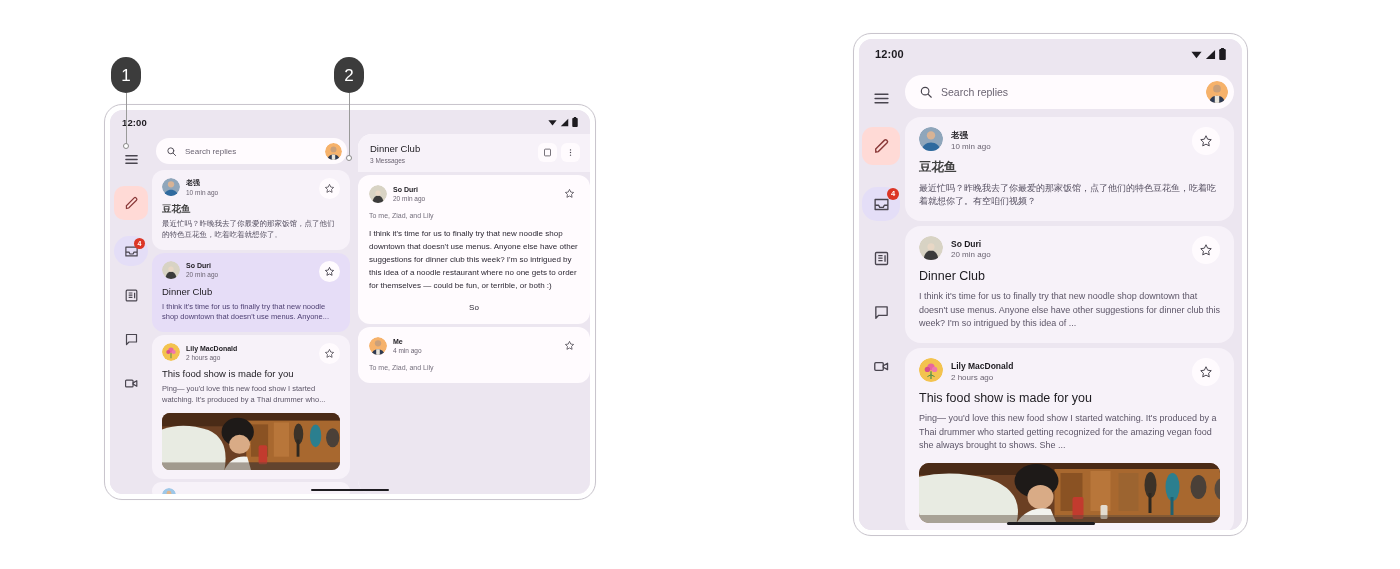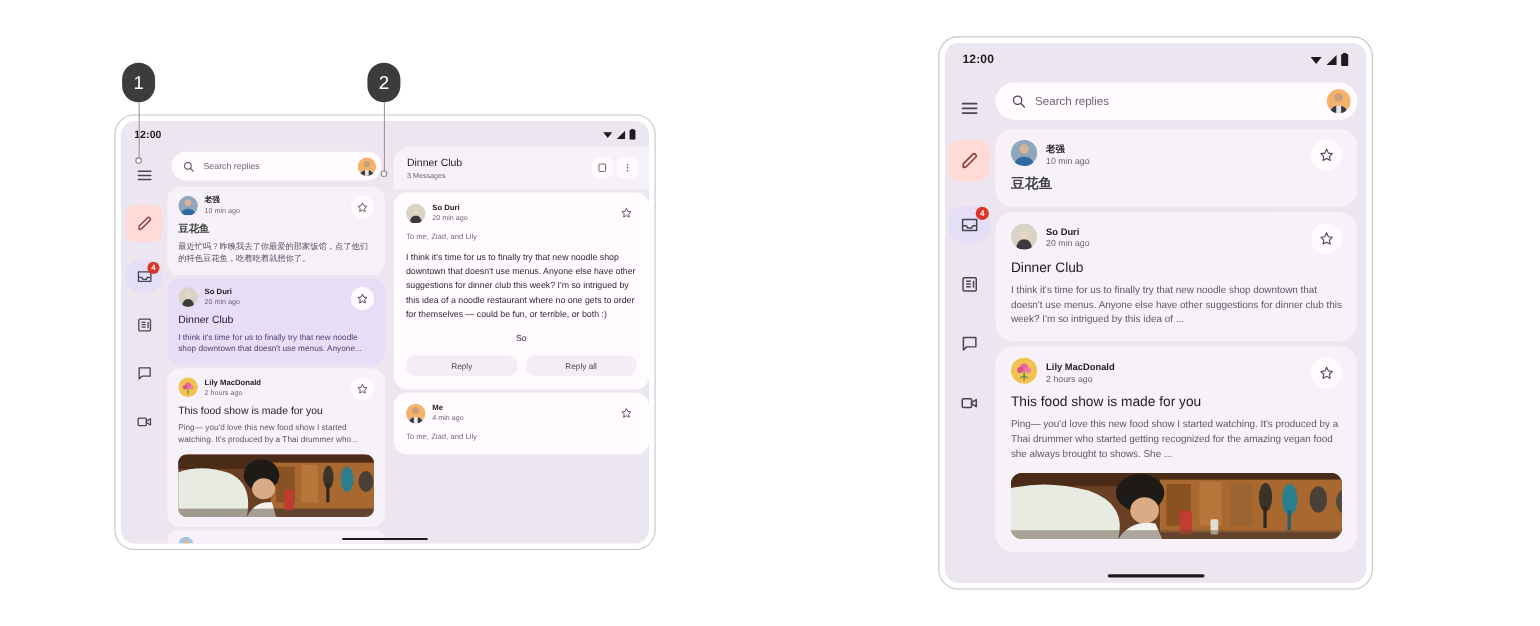--- a/index.html
+++ b/index.html
@@ -416,24 +416,20 @@
                   </svg>
                 </span>
                 <span class="msg-meta">
                   <span class="msg-sender">So Duri</span>
                   <span class="msg-time">20 min ago</span>
                 </span>
               </div>
               <div class="thread-to">To me, Ziad, and Lily</div>
               <div class="thread-text">I think it's time for us to finally try that new noodle shop downtown that doesn't use menus. Anyone else have other suggestions for dinner club this week? I'm so intrigued by this idea of a noodle restaurant where no one gets to order for themselves — could be fun, or terrible, or both :)</div>
               <div class="thread-so">So</div>
-              <div class="reply-row">
-                <div class="reply-btn">Reply</div>
-                <div class="reply-btn">Reply all</div>
-              </div>
               <div class="star">
                 <svg width="11" height="11" viewBox="0 0 24 24" fill="none" stroke="#49454f" stroke-width="1.7" stroke-linejoin="round">
                     <path d="M12 3l2.8 5.9 6.2.8-4.6 4.4 1.2 6.3L12 17.4 6.4 20.4l1.2-6.3L3 9.7l6.2-.8z"></path>
                   </svg>
               </div>
             </div>
 
             <div class="thread-card">
               <div class="thread-head">
                 <span class="avatar" style="width:18px;height:18px;">
@@ -550,20 +546,21 @@
                     <circle cx="20" cy="14" r="7" fill="#d8b395"></circle>
                     <path d="M5 40c0-9 7-14 15-14s15 5 15 14z" fill="#2e6a9e"></path>
                   </svg>
                 </span>
                 <span class="msg-meta">
                   <span class="msg-sender big">老强</span>
                   <span class="msg-time big">10 min ago</span>
                 </span>
               </div>
               <div class="msg-subject big cjk">豆花鱼</div>
+              <div class="msg-body big cjk">最近忙吗？昨晚我去了你最爱的那家饭馆，点了他们的特色豆花鱼，吃着吃着就想你了。有空咱们视频？</div>
               <div class="star big">
                 <svg width="14" height="14" viewBox="0 0 24 24" fill="none" stroke="#49454f" stroke-width="1.7" stroke-linejoin="round">
                     <path d="M12 3l2.8 5.9 6.2.8-4.6 4.4 1.2 6.3L12 17.4 6.4 20.4l1.2-6.3L3 9.7l6.2-.8z"></path>
                   </svg>
               </div>
             </div>
 
             <div class="msg-card big">
               <div class="msg-head" style="gap:8px;">
                 <span class="avatar" style="width:24px;height:24px;">

